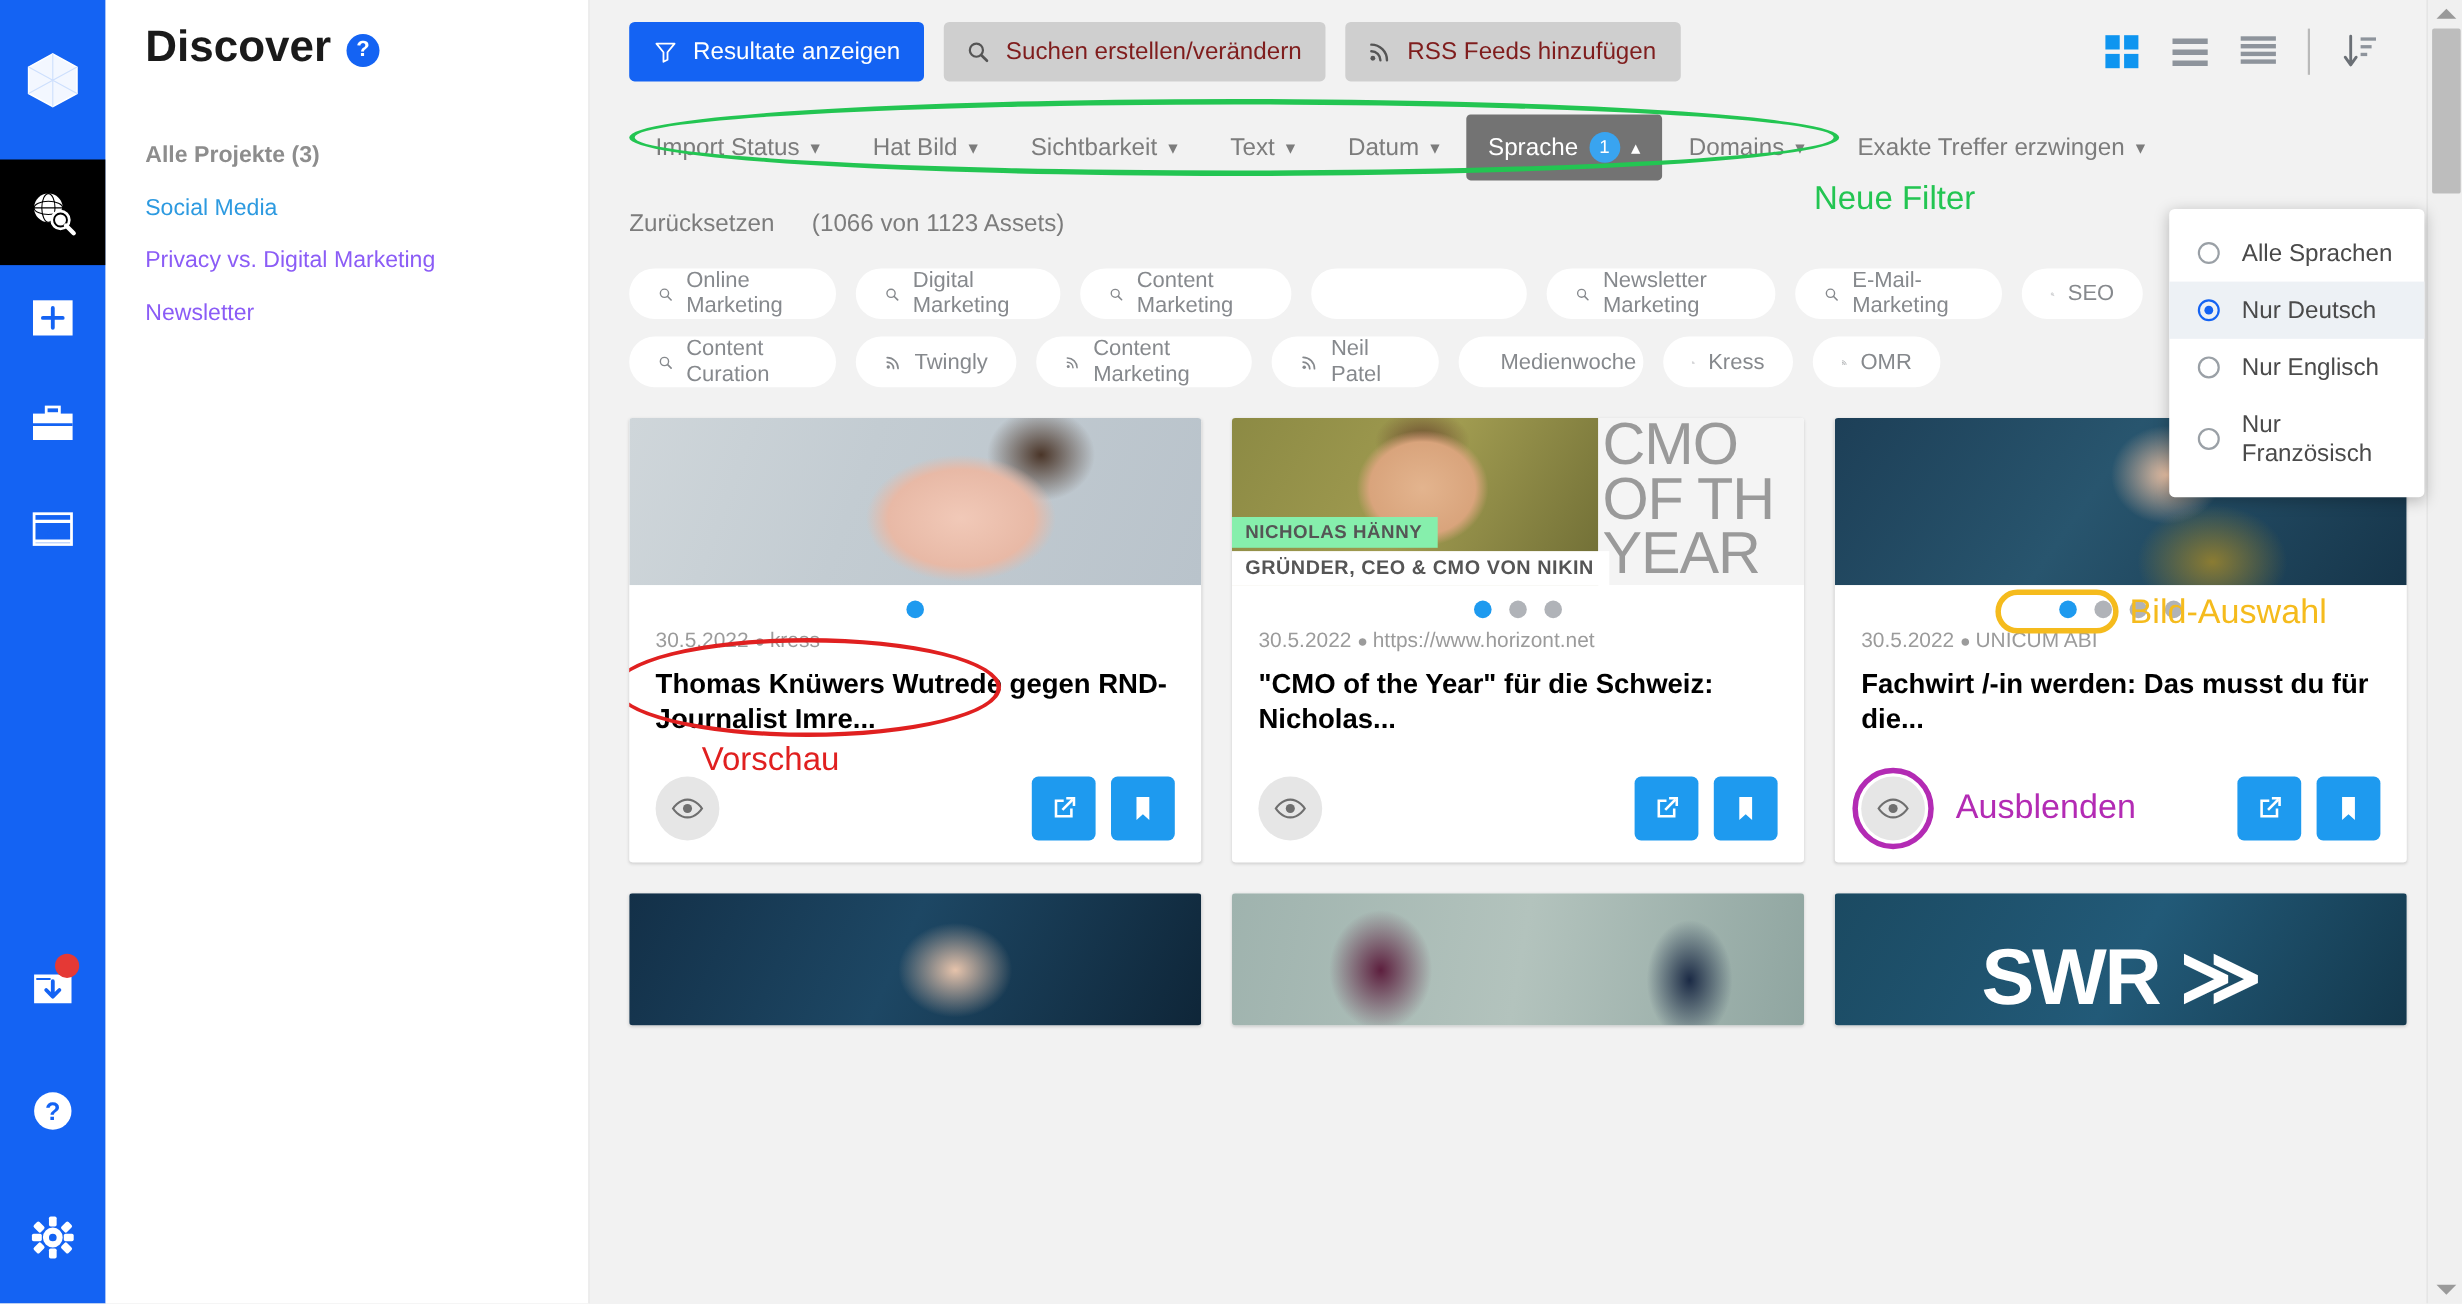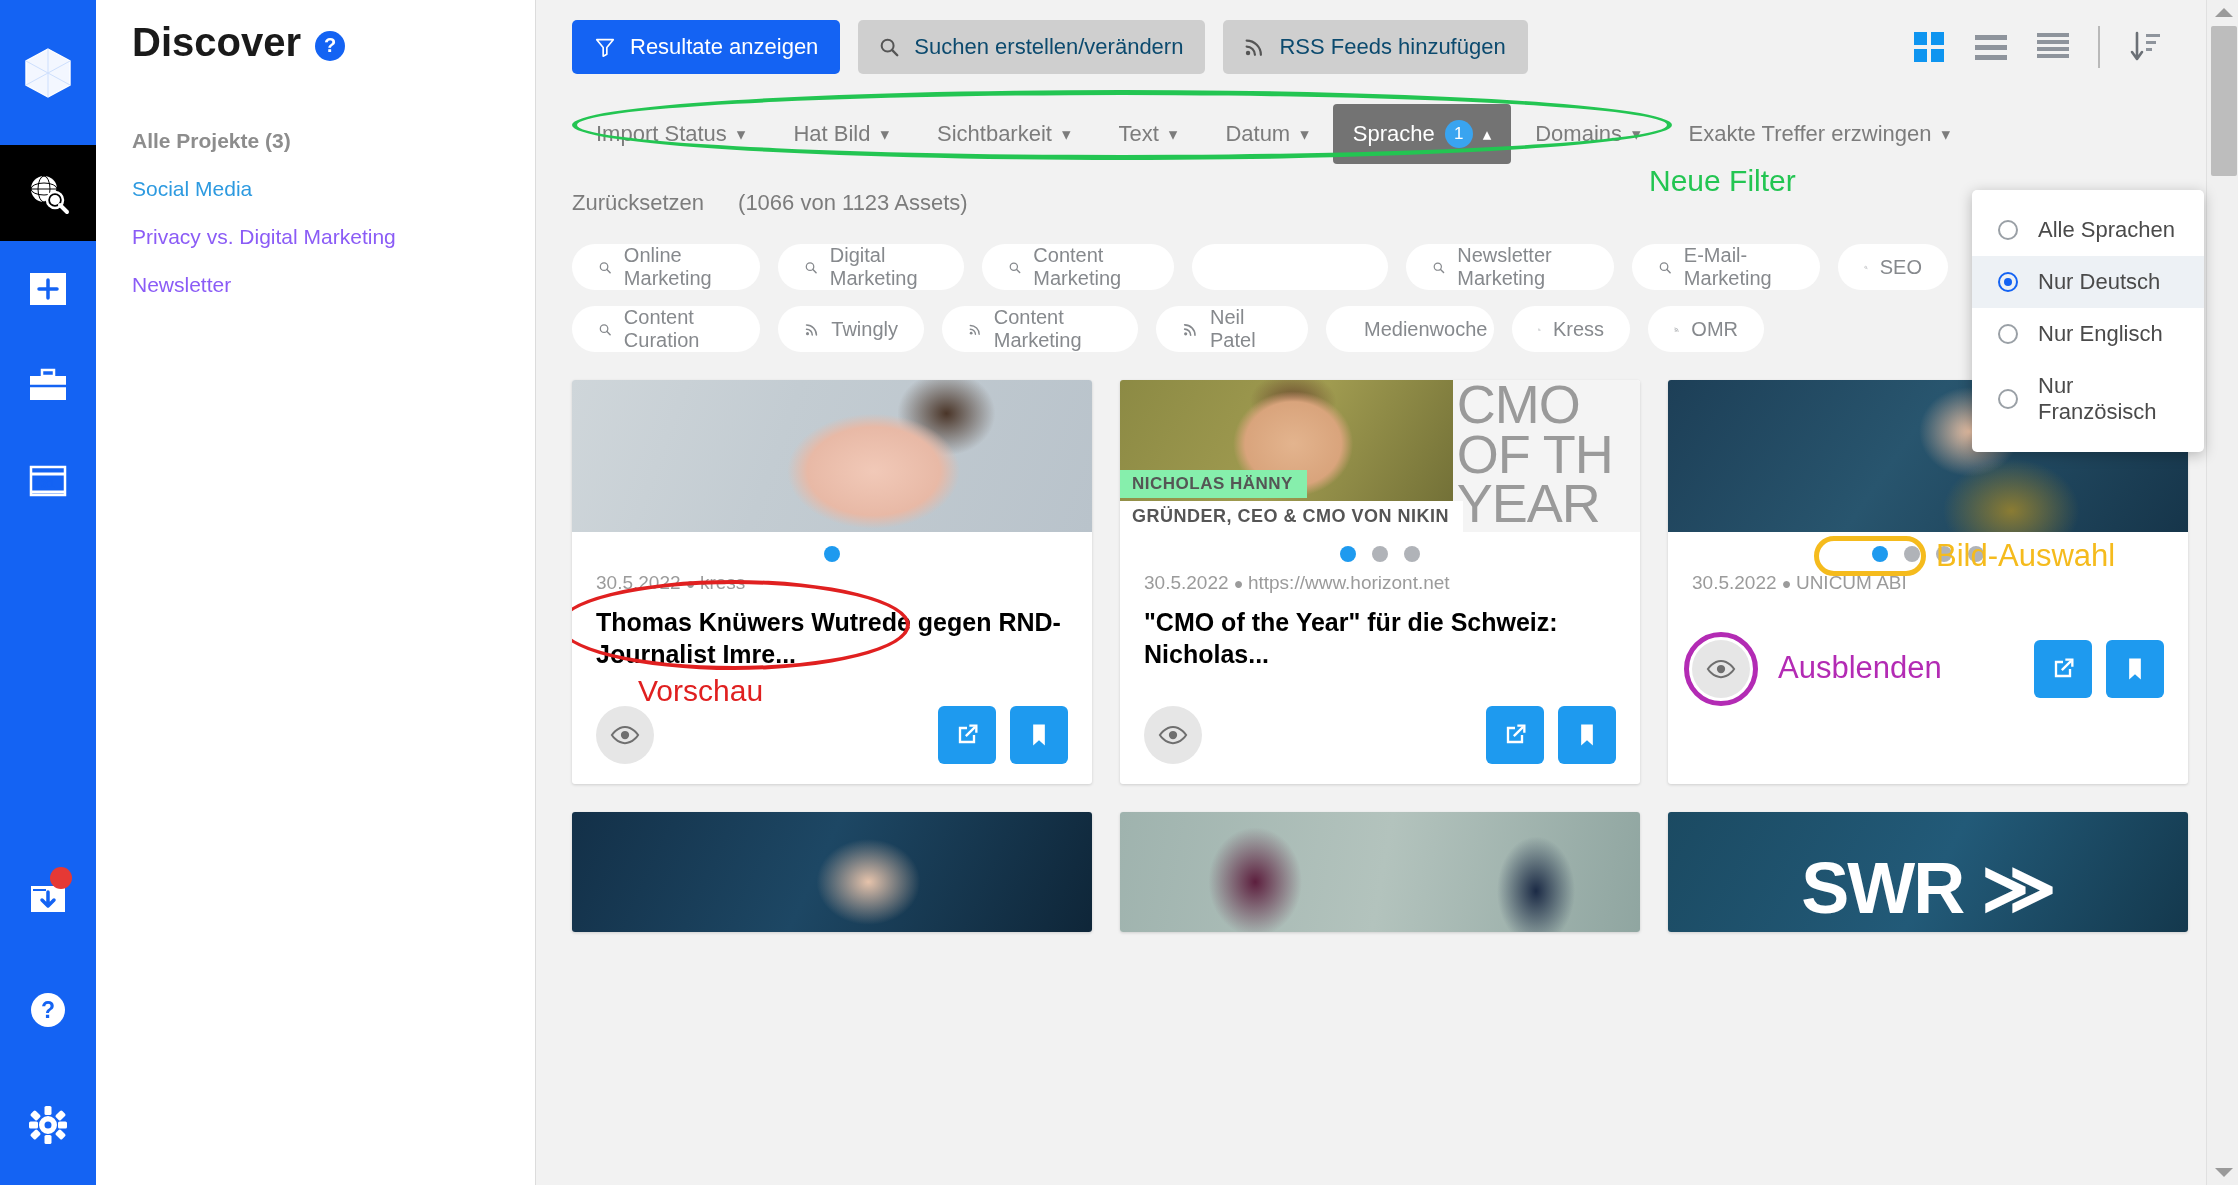--- a/index.html
+++ b/index.html
@@ -57,21 +57,21 @@
     background:#f2f2f2;
   }
 
   .toolbar { padding:20px 0 0 36px; display:flex; align-items:center; gap:18px; position:relative; }
   .btn {
     height:54px; border-radius:5px; display:inline-flex; align-items:center; gap:14px;
     padding:0 22px; font-size:22px; border:none; cursor:pointer;
     font-family:"Liberation Sans", sans-serif;
   }
   .btn-primary { background:#1463F3; color:#fff; }
-  .btn-grey { background:#cfcfcf; color:#0c4a6e;padding-left:20px; }
+  .btn-grey { background:#cfcfcf; color:#7f1d1d;padding-left:20px; }
 
   .view-tools {
     position:absolute; right:76px; top:20px; display:flex; align-items:center; gap:28px; height:54px;
   }
   .vt { cursor:pointer; display:flex; align-items:center; }
   .vt-sep { width:2px; height:42px; background:#b9b9b9; }
 
   
   .filterbar {
     margin:30px 16px 0 36px; display:flex; align-items:center; gap:0; position:relative;
@@ -635,20 +635,21 @@
           <span class="dot"></span>
           <span class="dot"></span>
         </div>
         <div class="ann-yellow-rect"></div>
         <div class="ann-bild">Bild-Auswahl</div>
         <div class="meta">
           <span>30.5.2022</span>
           <span class="dotsep"> ● </span>
           <span>UNICUM ABI</span>
         </div>
+        <p class="card-title">Fachwirt /-in werden: Das musst du für die...</p>
         <div class="card-actions">
           <div style="position:relative;">
             <div class="eye-btn">
               <svg width="30" height="30" viewBox="0 0 24 24">
                 <path d="M1.5 12S5.5 5.5 12 5.5 22.5 12 22.5 12 18.5 18.5 12 18.5 1.5 12 1.5 12z" fill="none" stroke="#6f6f6f" stroke-width="1.6"></path>
                 <circle cx="12" cy="12" r="3.3" fill="#6f6f6f"></circle>
               </svg>
             </div>
             <div class="ann-purple-circle"></div>
             <div class="ann-ausblenden">Ausblenden</div>

